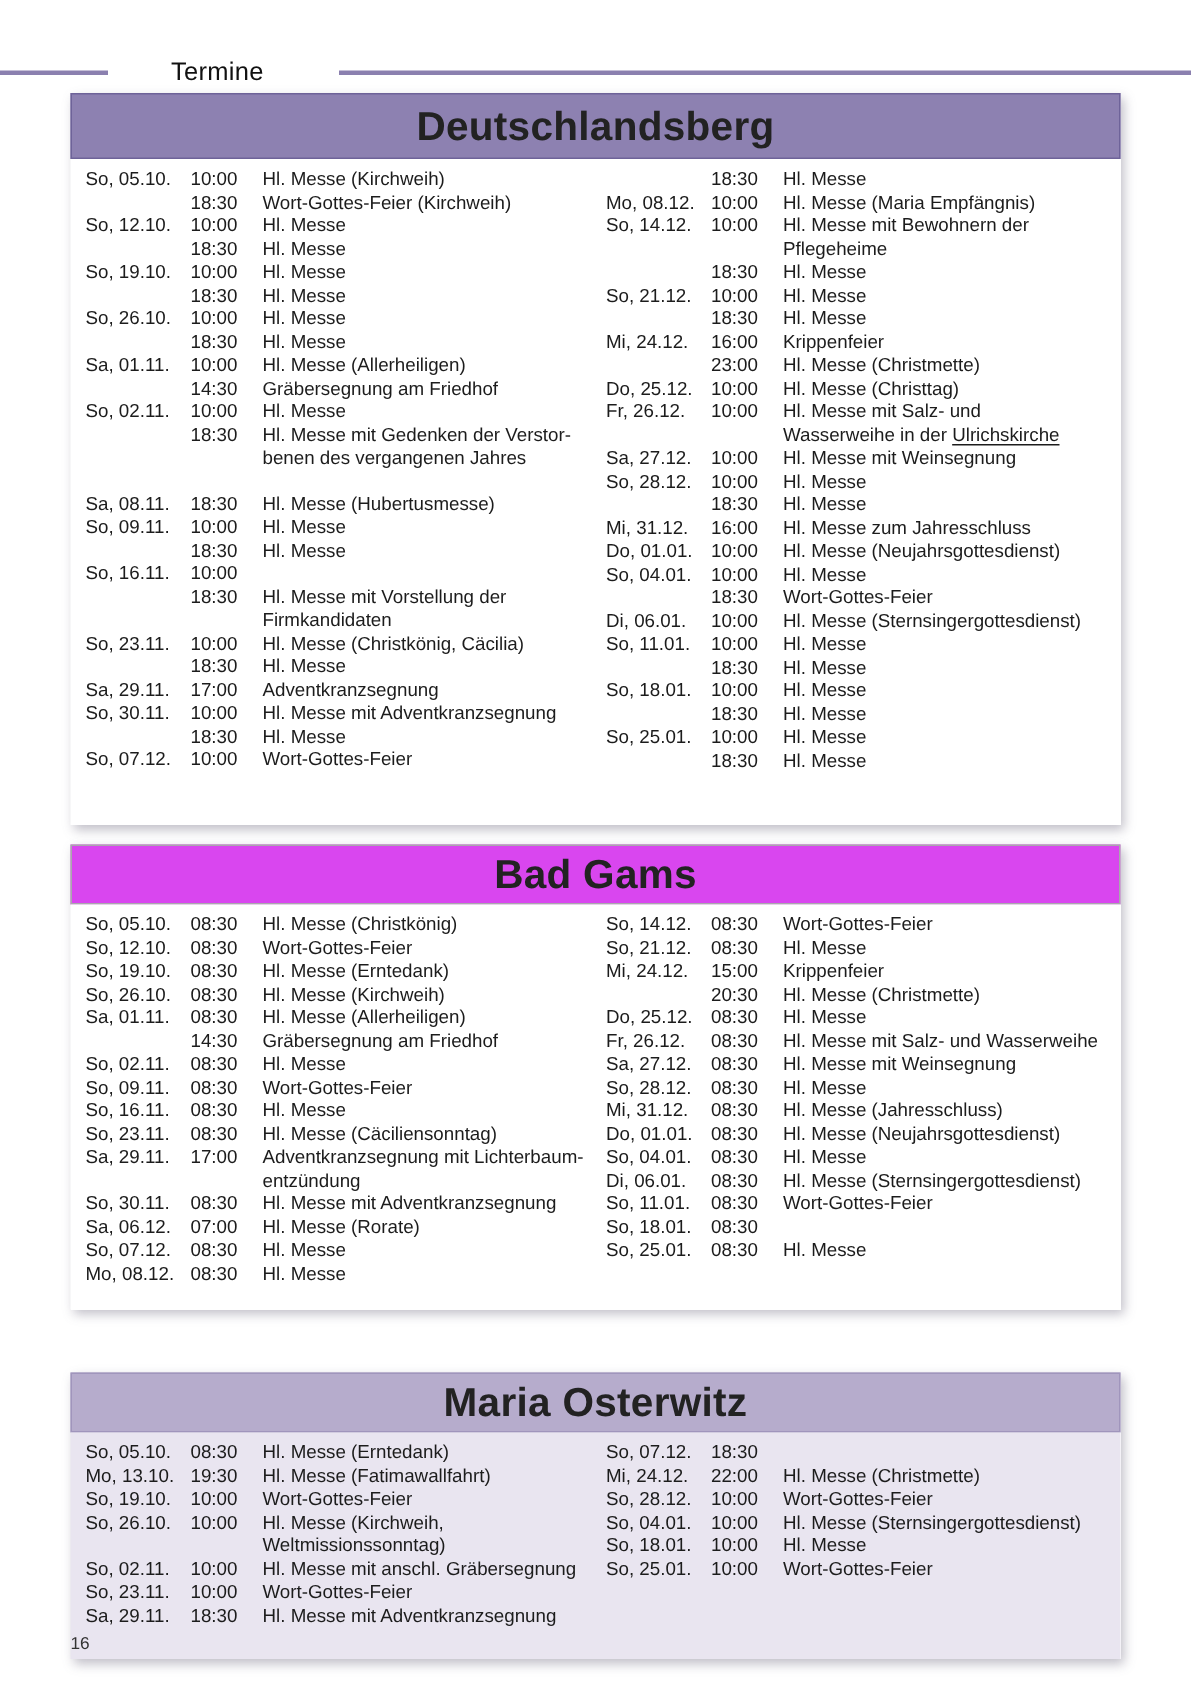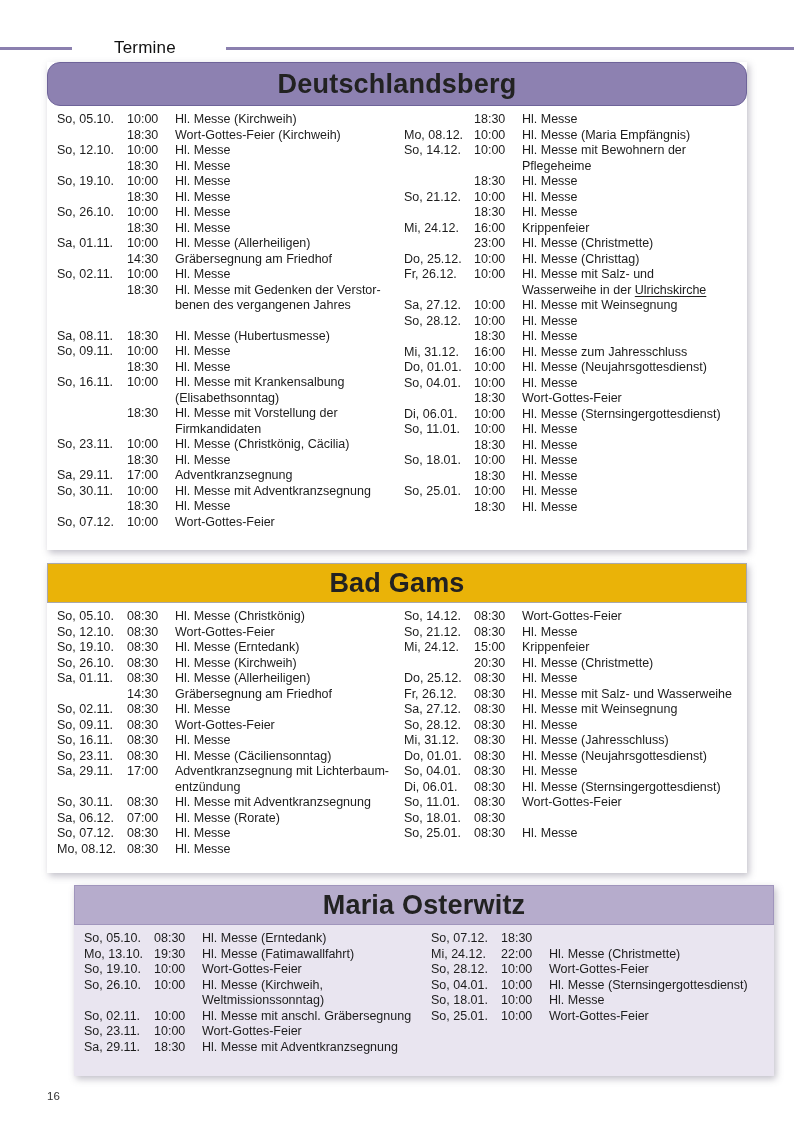--- a/index.html
+++ b/index.html
@@ -35,21 +35,21 @@
     display:grid; grid-template-columns:1fr 1fr; column-gap:14px;
     padding:6px 10px 4px 10px; background:#ffffff;
   }
   .sec-d .sec-header { height:44px; }
   .sec-g .sec-header { height:40px; }
   .sec-m .sec-header { height:40px; }
   .sec-d { top:62px; }
   .sec-d .sec-body { min-height:444px; }
   .sec-g { top:563px; }
   .sec-g .sec-body { min-height:270px; }
-  .sec-m { top:885px;margin-left:27px; }
+  .sec-m { top:915px; }
   .sec-m .sec-body { min-height:151px; }
   
   .col { display:block; }
   .row {
     display:grid; grid-template-columns:66px 44px 1fr; column-gap:4px;
     font-size:12.5px; line-height:15.5px; color:#1c1c1c;
   }
   .row .d { white-space:nowrap; }
   .row .t { white-space:nowrap; }
   .row .x { white-space:pre-line; }
@@ -65,21 +65,21 @@
 
 <div class="page">
 
   <header class="kicker-row">
     <span class="rule rule-left"></span>
     <span class="kicker">Termine</span>
     <span class="rule rule-right"></span>
   </header>
 
   <section class="section sec-d">
-    <div class="sec-header" style="background: rgb(141, 129, 177); border-color: rgb(110, 99, 153); border-radius: 13px;">
+    <div class="sec-header" style="background: rgb(141, 129, 177); border-color: rgb(110, 99, 153);">
       <h2 class="sec-title">Deutschlandsberg</h2>
     </div>
     <div class="sec-body" style="background: rgb(255, 255, 255);">
       <div class="col">
           <div class="row">
             <span class="d">So, 05.10.</span>
             <span class="t">10:00</span>
             <span class="x">Hl. Messe (Kirchweih)</span>
           </div>
           <div class="row">
@@ -150,22 +150,20 @@
             <span class="x">Hl. Messe</span>
           </div>
           <div class="row">
             <span class="d"></span>
             <span class="t">18:30</span>
             <span class="x">Hl. Messe</span>
           </div>
           <div class="row">
             <span class="d">So, 16.11.</span>
             <span class="t">10:00</span>
-            <span class="x">Hl. Messe mit Krankensalbung
-(Elisabethsonntag)</span>
           </div>
           <div class="row">
             <span class="d"></span>
             <span class="t">18:30</span>
             <span class="x">Hl. Messe mit Vorstellung der
 Firmkandidaten</span>
           </div>
           <div class="row">
             <span class="d">So, 23.11.</span>
             <span class="t">10:00</span>
@@ -318,21 +316,21 @@
           <div class="row">
             <span class="d"></span>
             <span class="t">18:30</span>
             <span class="x">Hl. Messe</span>
           </div>
         </div>
     </div>
   </section>
 
   <section class="section sec-g">
-    <div class="sec-header" style="background: #eab308; border-color: rgb(169, 168, 172);">
+    <div class="sec-header" style="background: #d946ef; border-color: rgb(169, 168, 172);">
       <h2 class="sec-title">Bad Gams</h2>
     </div>
     <div class="sec-body" style="background: rgb(255, 255, 255);">
       <div class="col">
           <div class="row">
             <span class="d">So, 05.10.</span>
             <span class="t">08:30</span>
             <span class="x">Hl. Messe (Christkönig)</span>
           </div>
           <div class="row">

